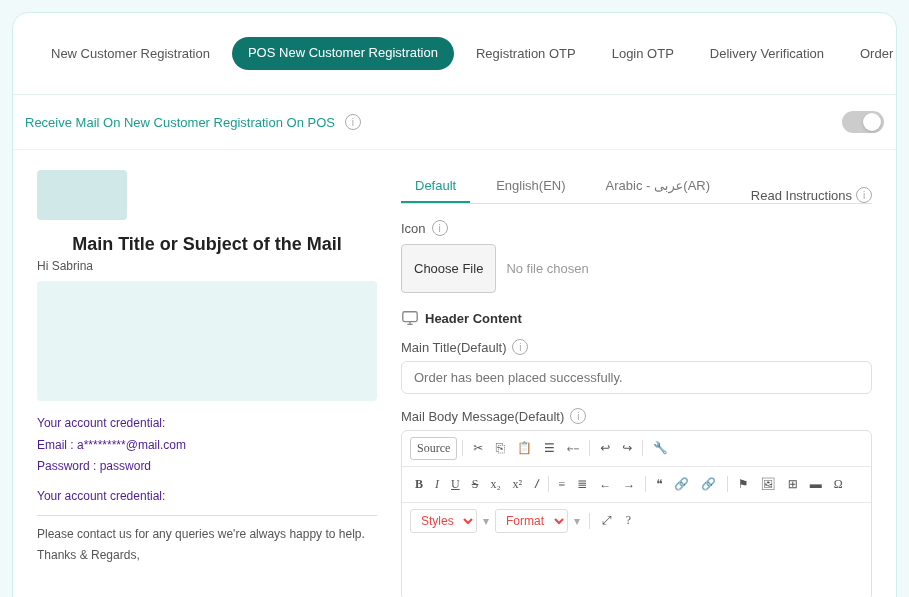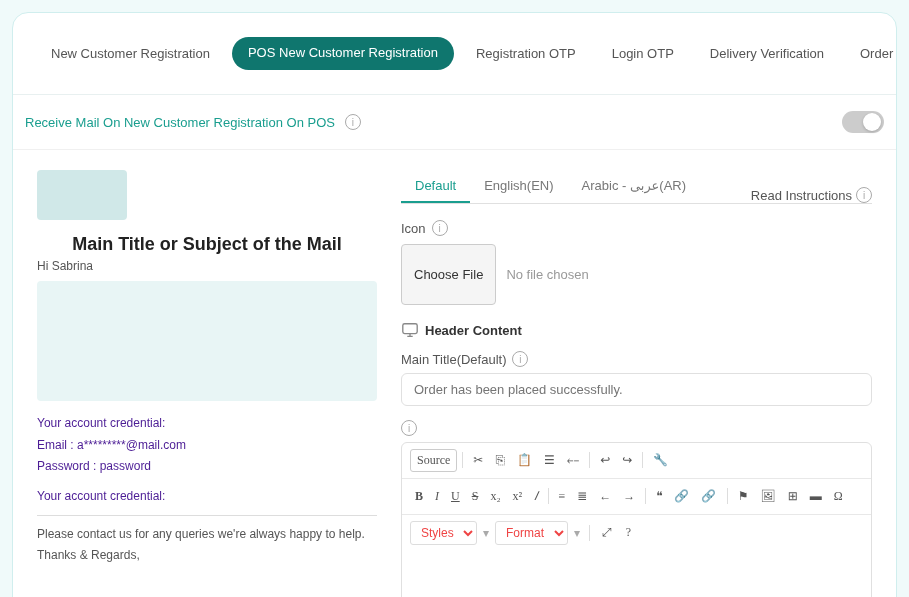--- a/index.html
+++ b/index.html
@@ -144,21 +144,21 @@
       color: #555;
       line-height: 1.7;
     }
 
     
     .form-panel {
       flex: 1;
     }
     .lang-tabs {
       display: flex;
-      gap: 0;
+      gap: 12px;
       border-bottom: 1px solid #e0e0e0;
       margin-bottom: 16px;
       align-items: flex-end;
     }
     .lang-tab {
       padding: 8px 14px;
       font-size: 13px;
       color: #777;
       cursor: pointer;
       border-bottom: 2px solid transparent;
@@ -186,21 +186,21 @@
       align-items: center;
       gap: 6px;
     }
     .file-input-row {
       display: flex;
       align-items: center;
       gap: 10px;
       margin-bottom: 16px;
     }
     .choose-file-btn {
-      padding: 22px 12px;
+      padding: 16px 12px;
       border: 1px solid #ccc;
       border-radius: 4px;
       background: #f5f5f5;
       font-size: 13px;
       cursor: pointer;
       color: #333;
     }
     .no-file-text {
       font-size: 13px;
       color: #999;
@@ -384,20 +384,21 @@
 
       
       <div class="field-label">
         <span>Main Title(Default)</span>
         <span class="info-icon">i</span>
       </div>
       <input class="text-input" type="text" placeholder="Order has been placed successfully." style="">
 
       
       <div class="mail-body-label">
+        <span>Mail Body Message(Default)</span>
         <span class="info-icon">i</span>
       </div>
 
       
       <div class="rte-container">
 
         <div class="rte-toolbar-row">
           <button class="rte-btn source">Source</button>
           <div class="rte-separator"></div>
           <button class="rte-btn">✂</button>

